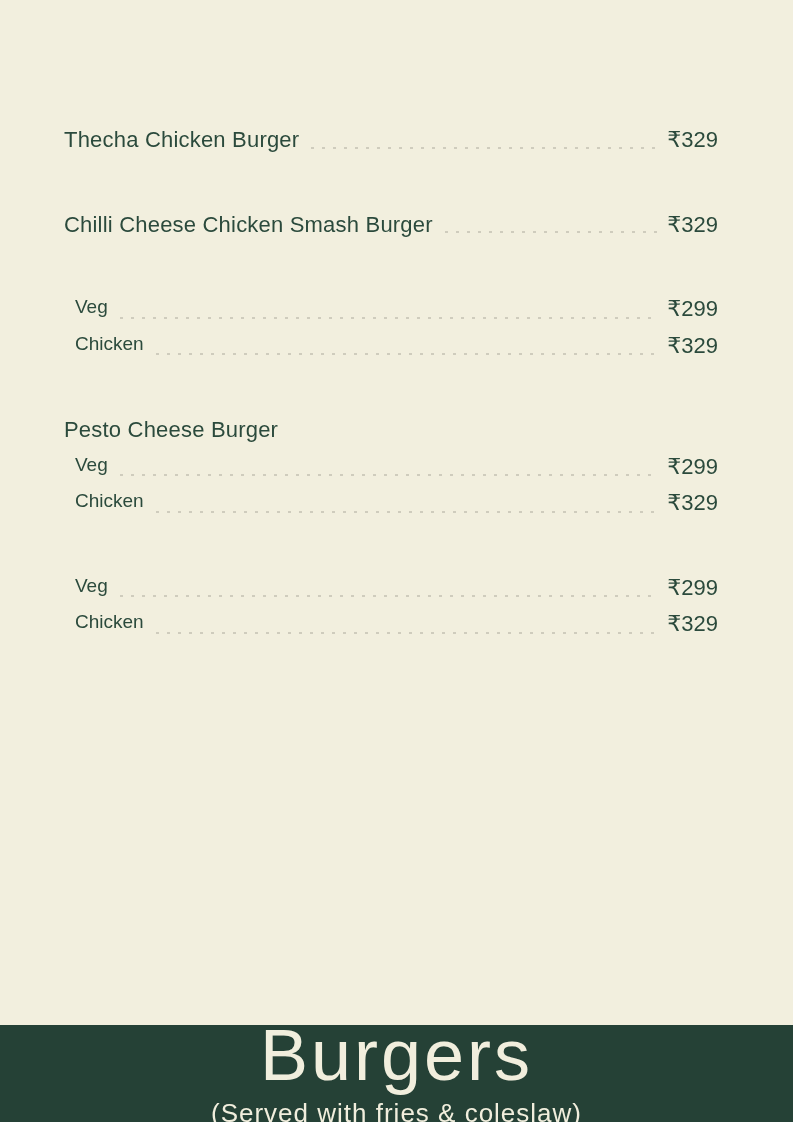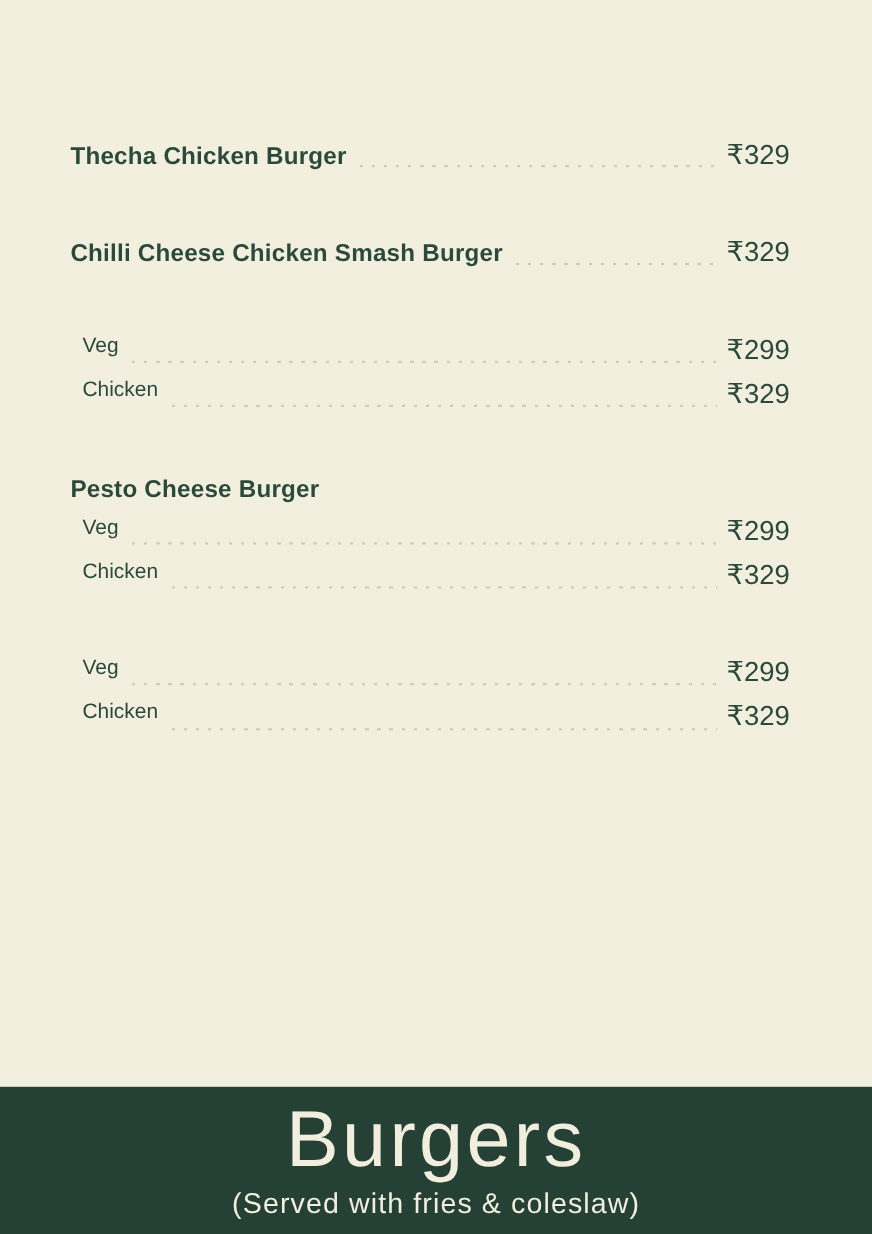--- a/index.html
+++ b/index.html
@@ -25,40 +25,40 @@
     padding: 126px 75px 0 64px;
   }
   .menu-item { margin-top: 57px; }
   .menu-item:first-child { margin-top: 0; }
   .item-row {
     display: flex;
     align-items: baseline;
   }
   .item-name {
     font-size: 22px;
-    font-weight: 700;
+    font-weight: 400;
     color: var(--text-green);
     white-space: nowrap;
     letter-spacing: 0.2px;
     line-height: 1.25;
   }
   .heading-only .item-name { flex: 1; }
   .leader {
     flex: 1;
     height: 2px;
     align-self: flex-end;
     margin: 0 8px 5px 12px;
     background: repeating-linear-gradient(
       to right,
       var(--leader-dot-color) 0 3px,
       transparent 3px 11px
     );
   }
   .price {
-    font-size: 25px;
+    font-size: 22px;
     font-weight: 400;
     color: var(--text-green);
     white-space: nowrap;
     line-height: 1.25;
   }
   .variant-row {
     display: flex;
     align-items: flex-start;
     margin-top: 9px;
     padding-left: 11px;
@@ -66,21 +66,21 @@
   .variant-row:first-of-type { margin-top: 10px; }
   .variant-label {
     font-size: 19px;
     font-weight: 400;
     color: var(--text-green);
     white-space: nowrap;
     line-height: 1.25;
   }
   .variant-row .leader { margin-bottom: 4px; }
   .banner {
-    height: 134px;
+    height: 97px;
     background: var(--banner-background);
     color: var(--banner-text);
     display: flex;
     flex-direction: column;
     align-items: center;
     justify-content: center;
   }
   .banner-title {
     font-size: 72px;
     font-weight: 400;

